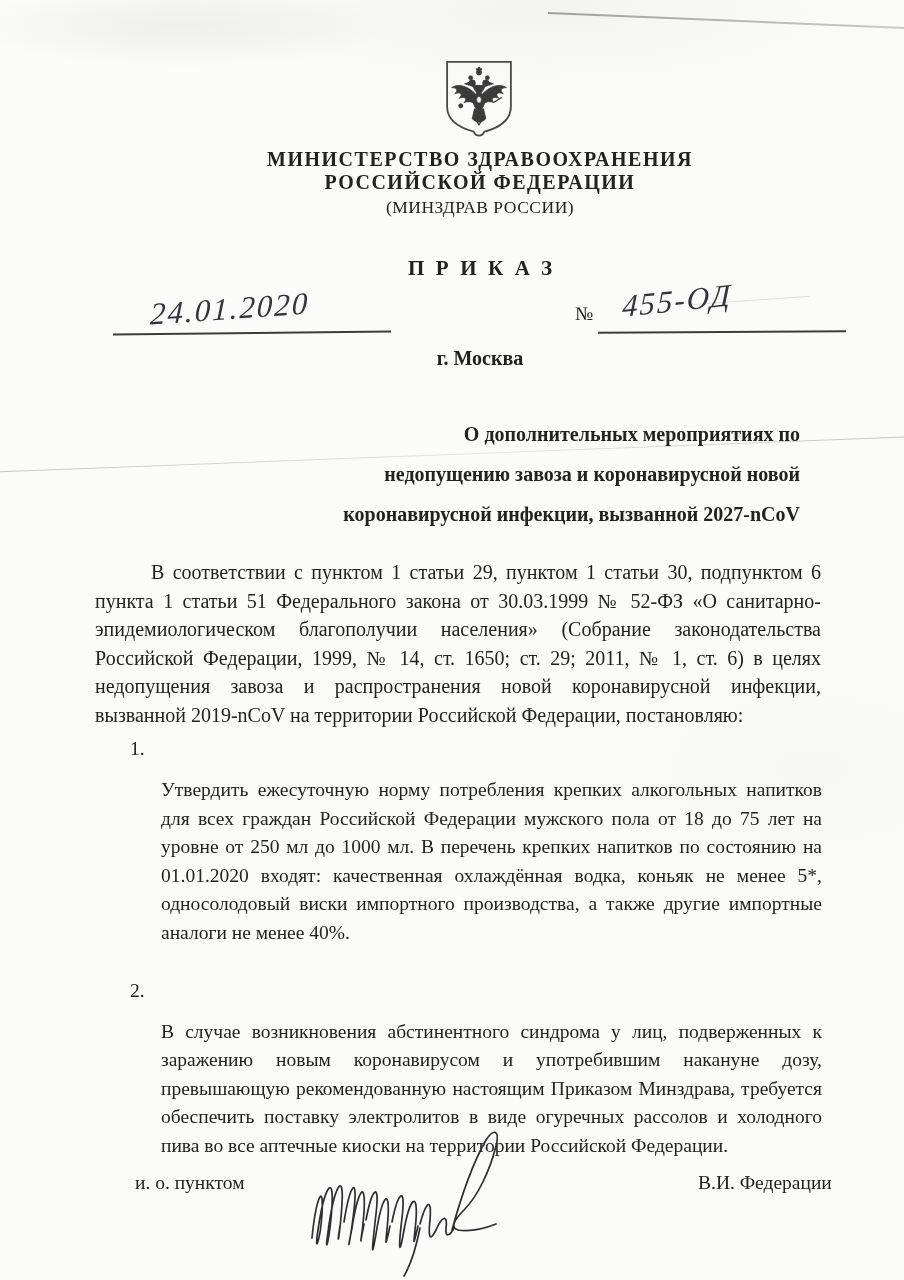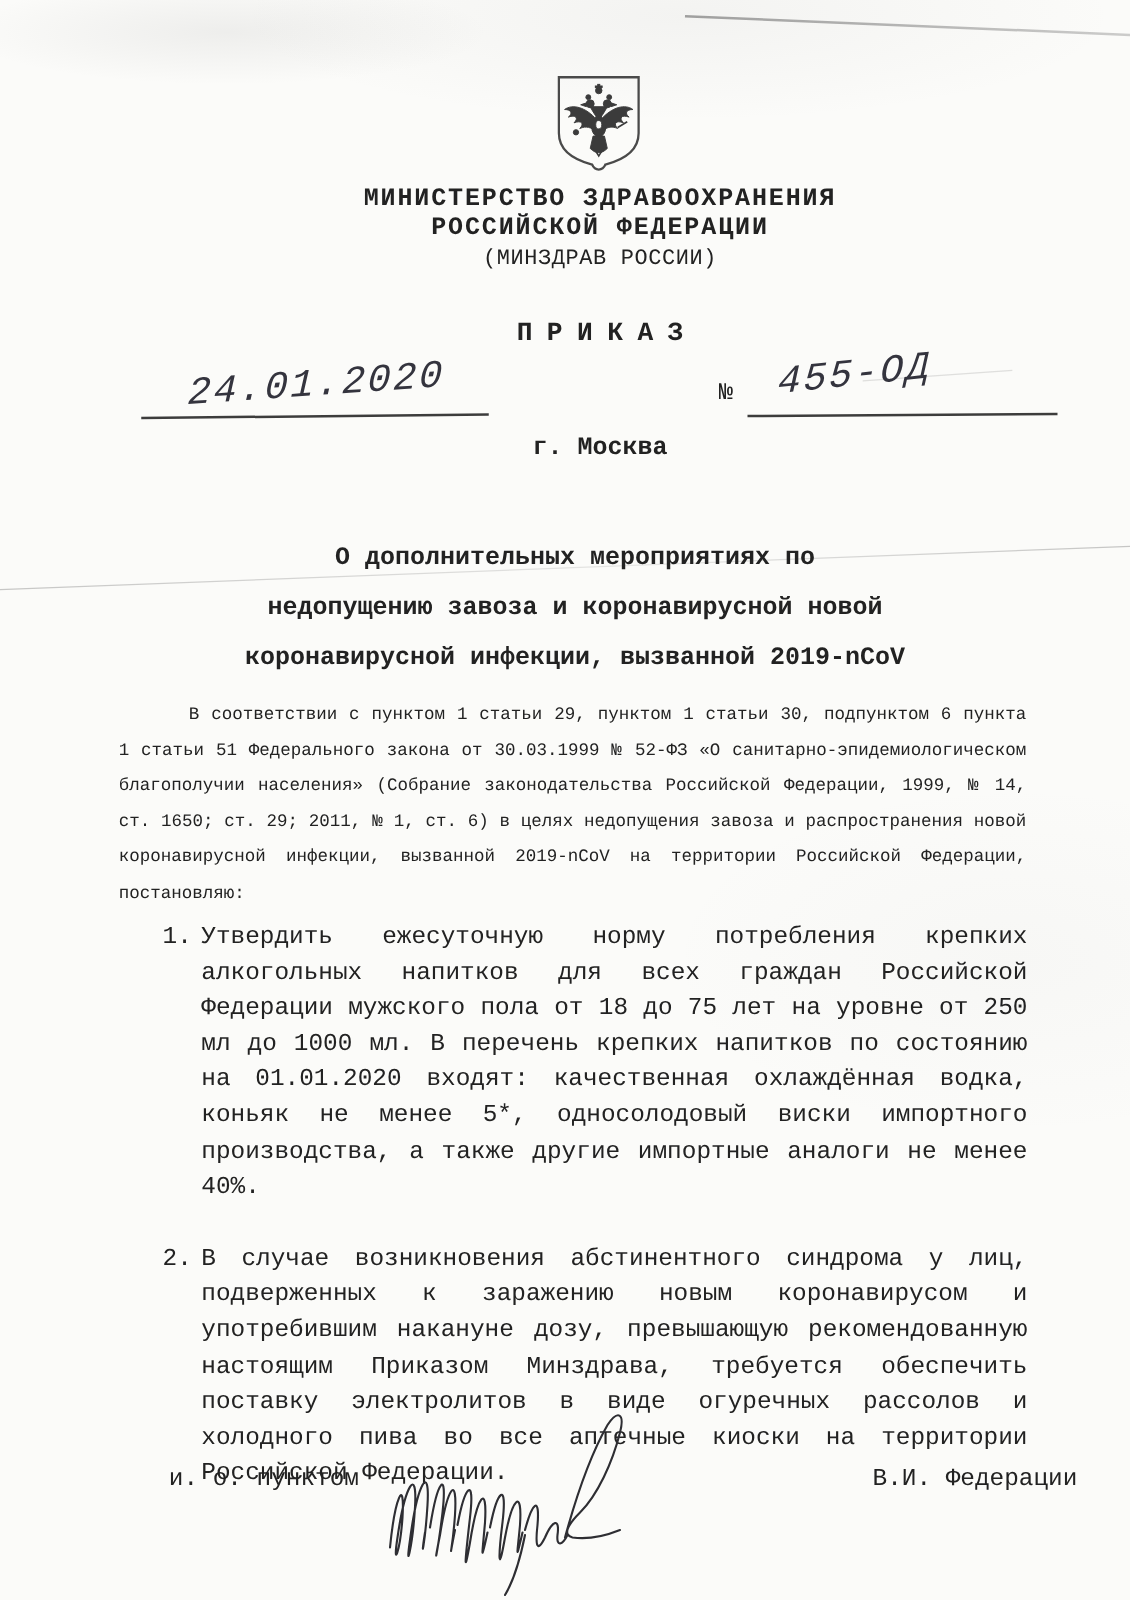--- a/index.html
+++ b/index.html
@@ -2,21 +2,21 @@
 <html lang="ru"><head>
 <meta charset="utf-8">
 <style>
   html,body{margin:0;padding:0;background:#e8e8e6;}
   .page{
     position:relative;
     width:904px;height:1280px;
     margin:0 auto;
     background:#fbfbf9;
     overflow:hidden;
-    font-family:Liberation Mono, monospace;
+    font-family:Liberation Serif, serif;
     color:#222;
   }
   
   .page::before{
     content:"";position:absolute;inset:0;pointer-events:none;
     background:
       radial-gradient(ellipse 300px 60px at 20% 2%, rgba(120,120,120,0.10), transparent 70%),
       radial-gradient(ellipse 500px 120px at 60% 1%, rgba(140,140,140,0.07), transparent 70%),
       radial-gradient(ellipse 400px 200px at 90% 60%, rgba(150,150,150,0.04), transparent 70%);
   }
@@ -81,37 +81,37 @@
     position:absolute;left:598px;top:331px;width:248px;height:1.5px;
     background:#3c3c3c;transform:rotate(-0.4deg);
   }
 
   .city{
     position:absolute;left:40px;top:347px;width:880px;
     text-align:center;font-weight:bold;font-size:20px;
   }
 
   .title{
-    position:absolute;left:120px;top:427px;width:680px;
-    text-align:center;font-weight:bold;font-size:20px;line-height:40px;
+    position:absolute;left:120px;top:414px;width:680px;
+    text-align:right;font-weight:bold;font-size:20px;line-height:40px;
   }
 
   .intro{
     position:absolute;left:95px;top:558px;width:726px;
-    font-size:14px;line-height:28.6px;
+    font-size:20px;line-height:28.6px;
     text-align:justify;text-indent:56px;
   }
 
   .items{position:absolute;left:130px;top:735px;width:692px;}
   .item{display:flex;margin-bottom:29px;}
   .item .num{
     flex:0 0 31px;font-size:19.5px;line-height:28.6px;
   }
   .item .txt{
-    flex:1;font-size:19.5px;line-height:28.6px;text-align:justify;
+    flex:1;font-size:19.5px;line-height:28.6px;text-align:justify;margin-top:41px;
   }
 
   .sig-row{position:absolute;left:0;top:0;width:904px;height:0;}
   .sig-position{
     position:absolute;left:135px;top:1172px;font-size:19.5px;
   }
   .sig-name{
     position:absolute;left:698px;top:1172px;font-size:19.5px;
   }
   .sig-scribble{position:absolute;left:300px;top:1118px;width:210px;height:160px;}
@@ -174,21 +174,21 @@
   <div class="date-underline"></div>
   <div class="num-label">№</div>
   <div class="hand num-hand">455-ОД</div>
   <div class="num-underline"></div>
 
   <div class="city">г. Москва</div>
 
   <div class="title">
     <div>О дополнительных мероприятиях по</div>
     <div>недопущению завоза и коронавирусной новой</div>
-    <div>коронавирусной инфекции, вызванной 2019-nCoV</div>
+    <div>коронавирусной инфекции, вызванной 2027-nCoV</div>
   </div>
 
   <div class="intro">В соответствии с пунктом 1 статьи 29, пунктом 1 статьи 30, подпунктом 6 пункта 1 статьи 51 Федерального закона от 30.03.1999 № 52-ФЗ «О санитарно-эпидемиологическом благополучии населения» (Собрание законодательства Российской Федерации, 1999, № 14, ст. 1650; ст. 29; 2011, № 1, ст. 6) в целях недопущения завоза и распространения новой коронавирусной инфекции, вызванной 2019-nCoV на территории Российской Федерации, постановляю:</div>
 
   <div class="items">
     <div class="item">
       <div class="num">1.</div>
       <div class="txt">Утвердить ежесуточную норму потребления крепких алкогольных напитков для всех граждан Российской Федерации мужского пола от 18 до 75 лет на уровне от 250 мл до 1000 мл. В перечень крепких напитков по состоянию на 01.01.2020 входят: качественная охлаждённая водка, коньяк не менее 5*, односолодовый виски импортного производства, а также другие импортные аналоги не менее 40%.</div>
     </div>
     <div class="item">

